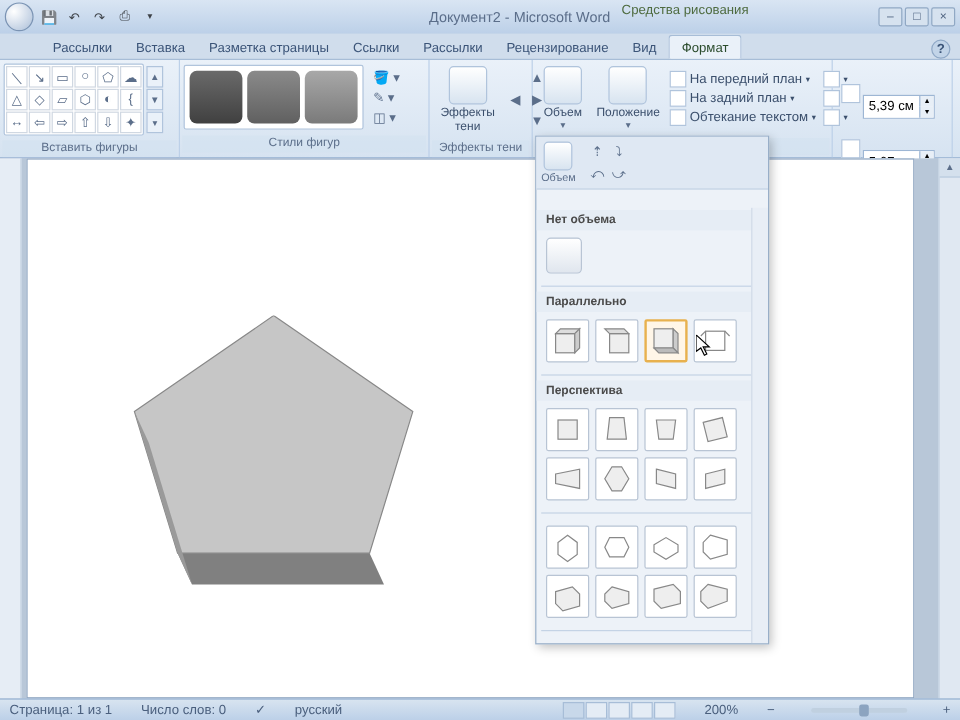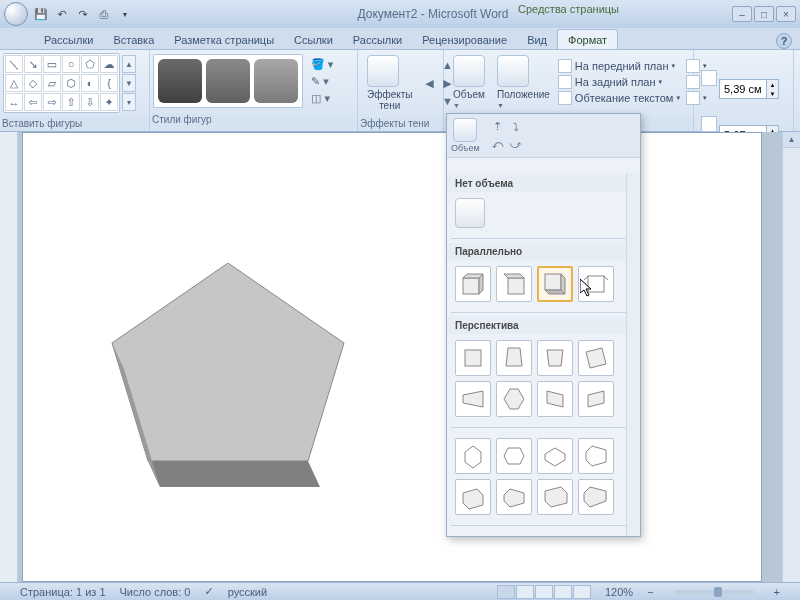--- a/index.html
+++ b/index.html
@@ -15,33 +15,33 @@
 .win-btn { width: 20px; height: 16px; border: 1px solid #90a8c4; background: #d6e2ef; display: flex; align-items: center; justify-content: center; font-size: 10px; color: #4a5f7d; border-radius: 2px; }
 
 .tabs { height: 22px; background: #d0ddec; display: flex; align-items: flex-end; padding-left: 34px; border-bottom: 1px solid #a7bdd7; }
 .tab { padding: 4px 10px 3px; font-size: 11px; color: #3b5478; cursor: pointer; }
 .tab.active { background: #eaf1f9; border: 1px solid #a7bdd7; border-bottom: none; border-radius: 3px 3px 0 0; color: #2b4c2d; }
 .help-icon { margin-left: auto; margin-right: 8px; width: 16px; height: 16px; border-radius: 50%; background: #c2d4e8; border: 1px solid #8fa8c6; color: #3b5478; display: flex; align-items: center; justify-content: center; font-weight: bold; }
 
 .ribbon { height: 82px; background: linear-gradient(#eaf1f9,#d6e3f1); display: flex; border-bottom: 1px solid #9db6d4; }
 .group { border-right: 1px solid #bcd0e8; display: flex; flex-direction: column; padding: 3px 3px 0; }
 .group-body { flex: 1; display: flex; align-items: center; }
-.group-label { text-align: left; font-size: 10px; color: #5b6e8a; padding: 1px 0 2px; background: rgba(210,225,240,.5); margin: 4px -1px; }
+.group-label { text-align: center; font-size: 10px; color: #5b6e8a; padding: 1px 0 2px; background: rgba(210,225,240,.5); margin: 4px -1px; }
 
 .shape-gallery { display: grid; grid-template-columns: repeat(6, 18px); grid-template-rows: repeat(3, 18px); gap: 1px; padding: 1px; border: 1px solid #b0c4dc; background: #fff; border-radius: 2px; }
 .sg-cell { border: 1px solid #d0d8e2; display: flex; align-items: center; justify-content: center; color: #5b6e8a; }
 .sg-side { display: flex; flex-direction: column; margin-left: 2px; gap: 1px; }
 .sg-sb { width: 14px; height: 18px; border: 1px solid #b0c4dc; background: #eaf1f9; display: flex; align-items: center; justify-content: center; font-size: 8px; color: #5b6e8a; }
 
 .style-gallery { display: flex; gap: 4px; padding: 4px; border: 1px solid #b0c4dc; background: #fff; border-radius: 2px; }
 .style-swatch { width: 44px; height: 44px; border-radius: 6px; }
 .style-side { display: flex; flex-direction: column; gap: 2px; margin-left: 4px; }
 .ss-btn { display: flex; align-items: center; gap: 3px; padding: 1px 4px; color: #5b6e8a; }
 
-.big-btn { display: flex; flex-direction: column; padding: 2px 6px; gap: 2px; }
+.big-btn { display: flex; flex-direction: column; align-items: center; padding: 2px 6px; gap: 2px; }
 .big-btn .icn { width: 32px; height: 32px; border: 1px solid #b0c4dc; border-radius: 4px; background: linear-gradient(#fff,#d8e4f0); }
 .big-btn .lbl { font-size: 10px; color: #3b4f6c; text-align: center; line-height: 11px; }
 .big-btn .dd { font-size: 7px; color: #5b6e8a; }
 
 .small-col { display: flex; flex-direction: column; gap: 2px; padding: 2px; }
 .small-item { display: flex; align-items: center; gap: 3px; font-size: 10px; color: #3b4f6c; white-space: nowrap; }
 .si-icn { width: 14px; height: 14px; border: 1px solid #b0c4dc; background: #fff; }
 
 .size-in { display: flex; align-items: center; gap: 2px; }
 .size-in .sz-icn { width: 16px; height: 16px; border: 1px solid #b0c4dc; background: #fff; }
@@ -72,42 +72,42 @@
 .menu-swatch-row { display: flex; gap: 5px; padding: 6px 8px; flex-wrap: wrap; }
 .vol-swatch { width: 36px; height: 36px; border: 1px solid #b8c4d4; background: #fff; display: flex; align-items: center; justify-content: center; border-radius: 2px; }
 .vol-swatch.sel { border: 2px solid #e8b14e; background: #fff6e8; }
 .vol-swatch.none { width: 30px; height: 30px; border-radius: 4px; background: linear-gradient(#fff,#e0e6ee); }
 .menu-sep { height: 1px; background: #c4d3e5; margin: 2px 4px; }
 .menu-footer-item { display: flex; align-items: center; padding: 4px 8px; gap: 6px; font-size: 11px; color: #3b3b3b; }
 .menu-scroll-v { position: absolute; right: 0; top: 0; bottom: 0; width: 14px; background: #e8eef6; border-left: 1px solid #d0dae8; }
 
 .cursor { position: absolute; left: 580px; top: 279px; width: 14px; height: 20px; z-index: 20; }
 
-.status-bar { position: absolute; bottom: 0; left: 0; right: 0; height: 18px; background: linear-gradient(#d8e4f0,#bcd0e8); border-top: 1px solid #9db6d4; display: flex; align-items: center; padding: 0 20px; gap: 14px; font-size: 10px; color: #4a5f7d; }
+.status-bar { position: absolute; bottom: 0; left: 0; right: 0; height: 18px; background: linear-gradient(#d8e4f0,#bcd0e8); border-top: 1px solid #9db6d4; display: flex; align-items: center; padding: 0 8px; gap: 24px; font-size: 10px; color: #4a5f7d; }
 .status-bar .spacer { flex: 1; }
 .view-btns { display: flex; gap: 1px; }
 .vb { width: 18px; height: 14px; border: 1px solid #a7bdd7; background: #e4ecf5; }
 .vb.active { background: #c8d8ea; }
 .zoom-slider { width: 80px; height: 4px; background: #c0d0e0; position: relative; border-radius: 2px; margin: 0 6px; }
 .zoom-slider .thumb { position: absolute; left: 50%; top: -3px; width: 8px; height: 10px; background: #8ca4c0; border-radius: 2px; }
 </style>
 </head>
 <body>
 
 <div class="title-bar">
   <div class="office-btn"></div>
   <div class="qat">
     <div class="qat-btn">💾</div>
     <div class="qat-btn">↶</div>
     <div class="qat-btn">↷</div>
     <div class="qat-btn">⎙</div>
     <div class="qat-btn" style="font-size:7px">▼</div>
   </div>
   <div class="title-text">Документ2 - Microsoft Word</div>
-  <div class="context-tab">Средства страницы</div>
+  <div class="context-tab">Средства рисования</div>
   <div class="win-controls">
     <div class="win-btn">–</div>
     <div class="win-btn">□</div>
     <div class="win-btn">×</div>
   </div>
 </div>
 
 <div class="tabs">
   <div class="tab">Рассылки</div>
   <div class="tab">Вставка</div>
@@ -438,19 +438,19 @@
   <span>✓</span>
   <span>русский</span>
   <span class="spacer"></span>
   <div class="view-btns">
     <div class="vb active"></div>
     <div class="vb"></div>
     <div class="vb"></div>
     <div class="vb"></div>
     <div class="vb"></div>
   </div>
-  <span>120%</span>
+  <span>200%</span>
   <span>−</span>
   <div class="zoom-slider">
       <div class="thumb"></div>
     </div>
   <span>+</span>
 </div>
 
 </body></html>

